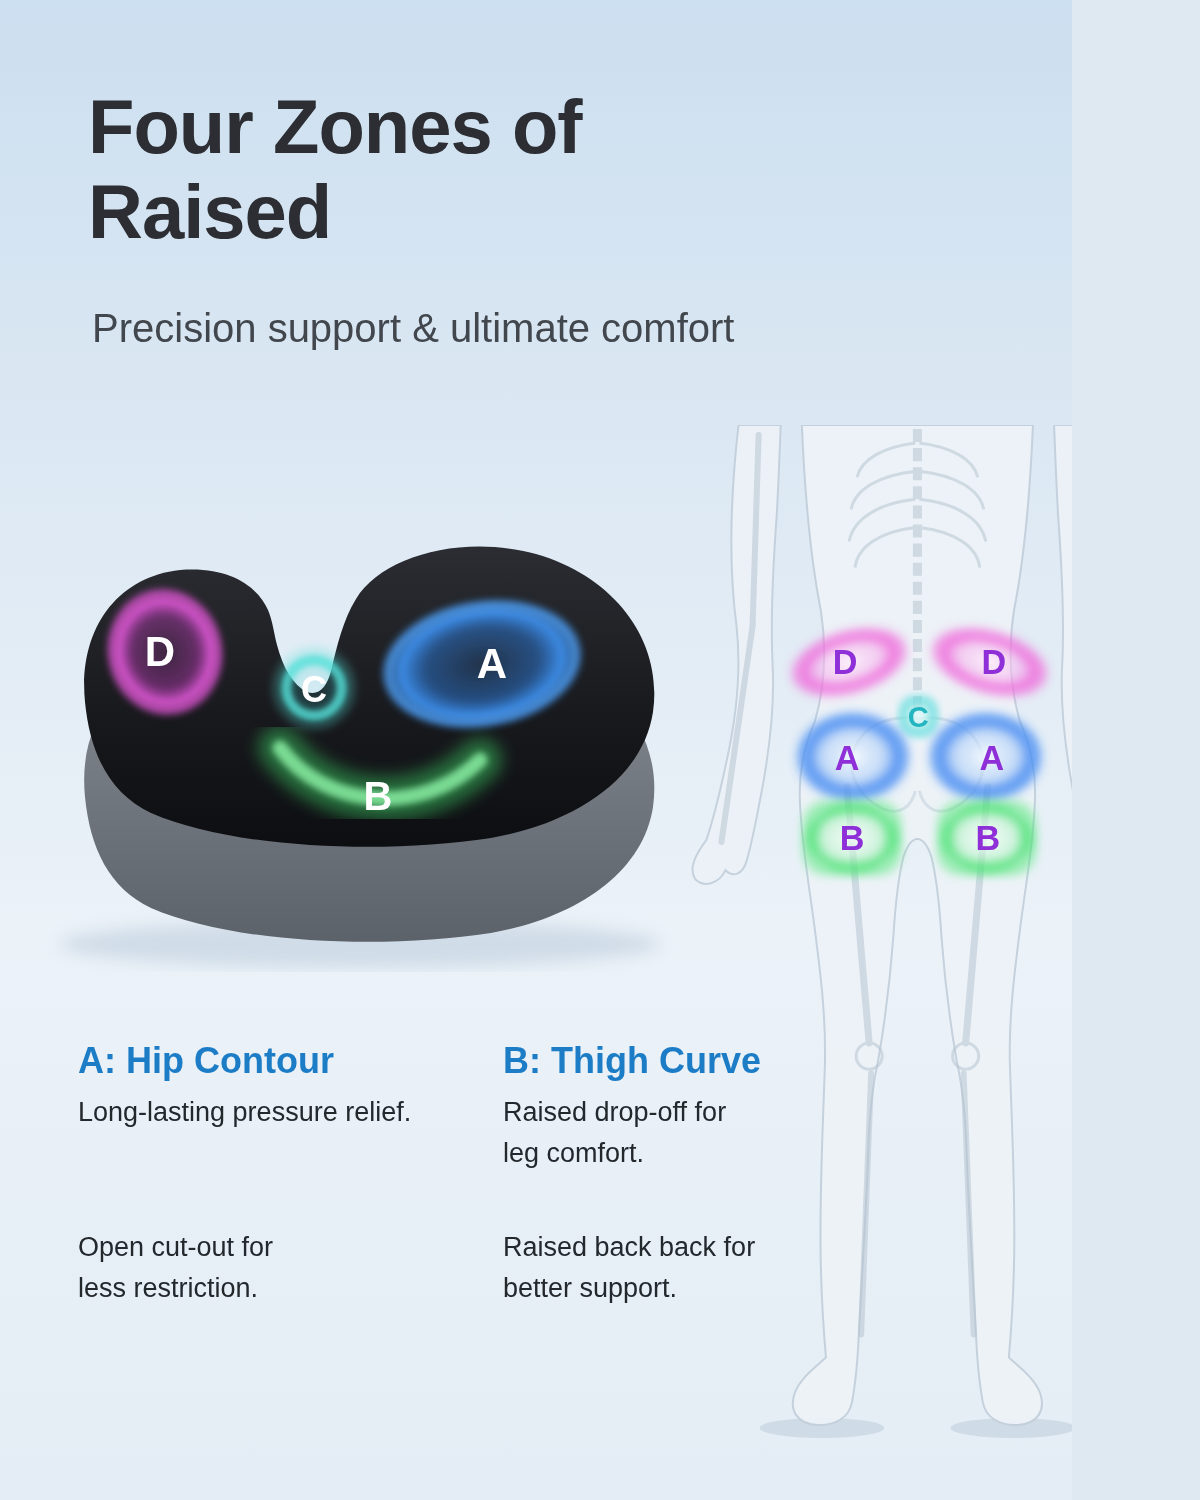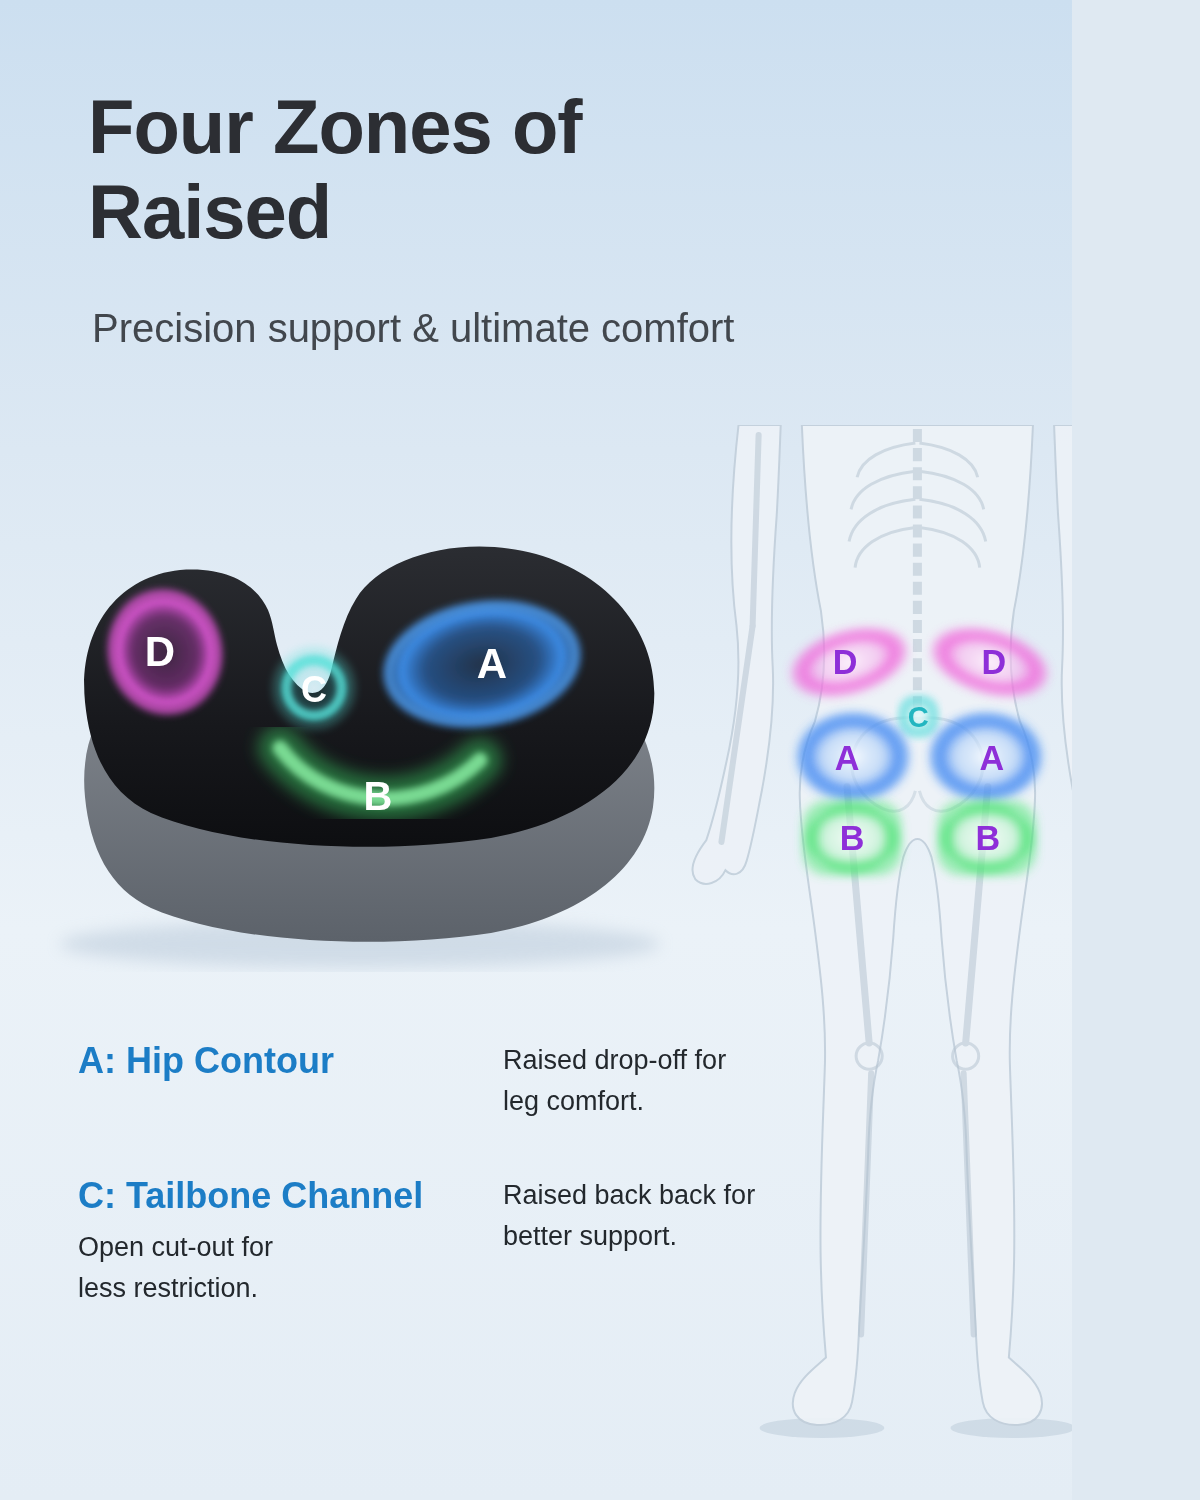--- a/index.html
+++ b/index.html
@@ -220,27 +220,28 @@
       <text class="zone-letter" x="170" y="343" font-size="34" fill="#8e2fd8" text-anchor="middle">A</text>
       <text class="zone-letter" x="314" y="343" font-size="34" fill="#8e2fd8" text-anchor="middle">A</text>
       <text class="zone-letter" x="175" y="423" font-size="34" fill="#8e2fd8" text-anchor="middle">B</text>
       <text class="zone-letter" x="310" y="423" font-size="34" fill="#8e2fd8" text-anchor="middle">B</text>
     </svg>
   </div>
 
   <section class="features">
     <div class="feature">
       <h3 class="feature-heading">A: Hip Contour</h3>
-    </div>
-    <div class="feature">
+      <p class="feature-desc">Long-lasting pressure relief.</p>
+    </div>
+    <div class="feature">
+      <h3 class="feature-heading">B: Thigh Curve</h3>
       <p class="feature-desc">Raised drop-off for
 leg comfort.</p>
     </div>
     <div class="feature">
-      <h3 class="feature-heading">C: Tailbone Channel</h3>
       <p class="feature-desc">Open cut-out for
 less restriction.</p>
     </div>
     <div class="feature">
       <p class="feature-desc">Raised back back for
 better support.</p>
     </div>
   </section>
 
 </div>

